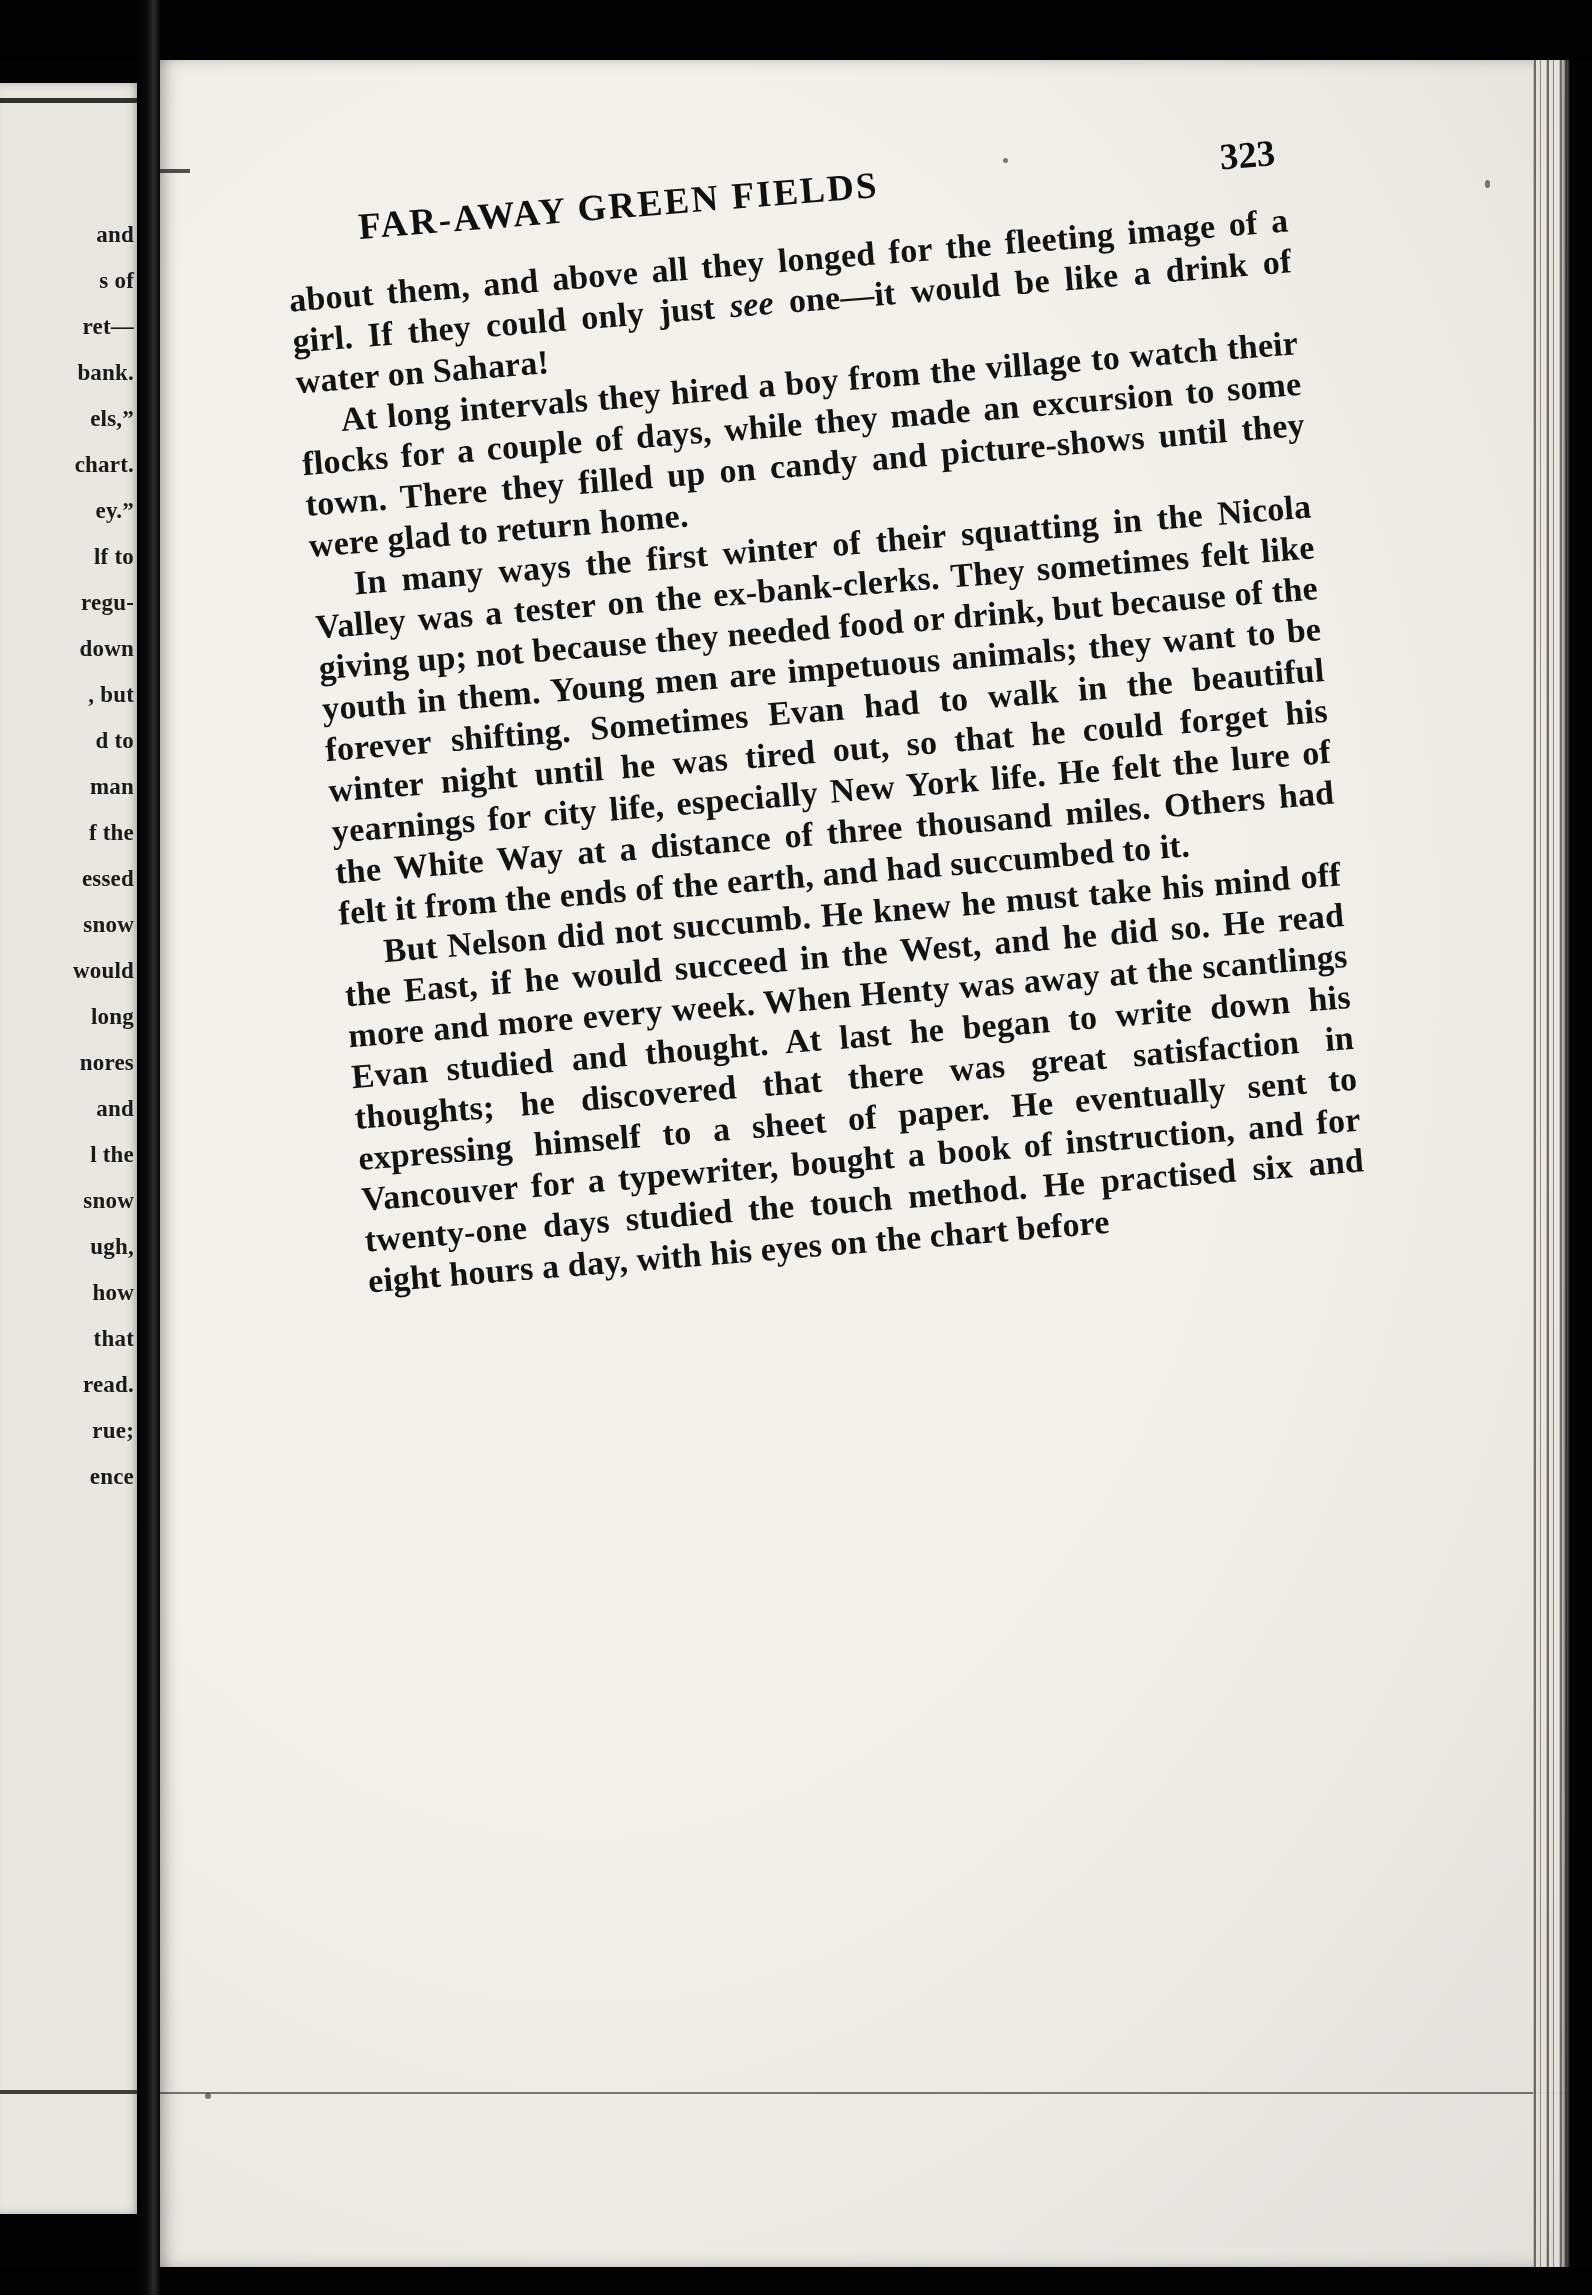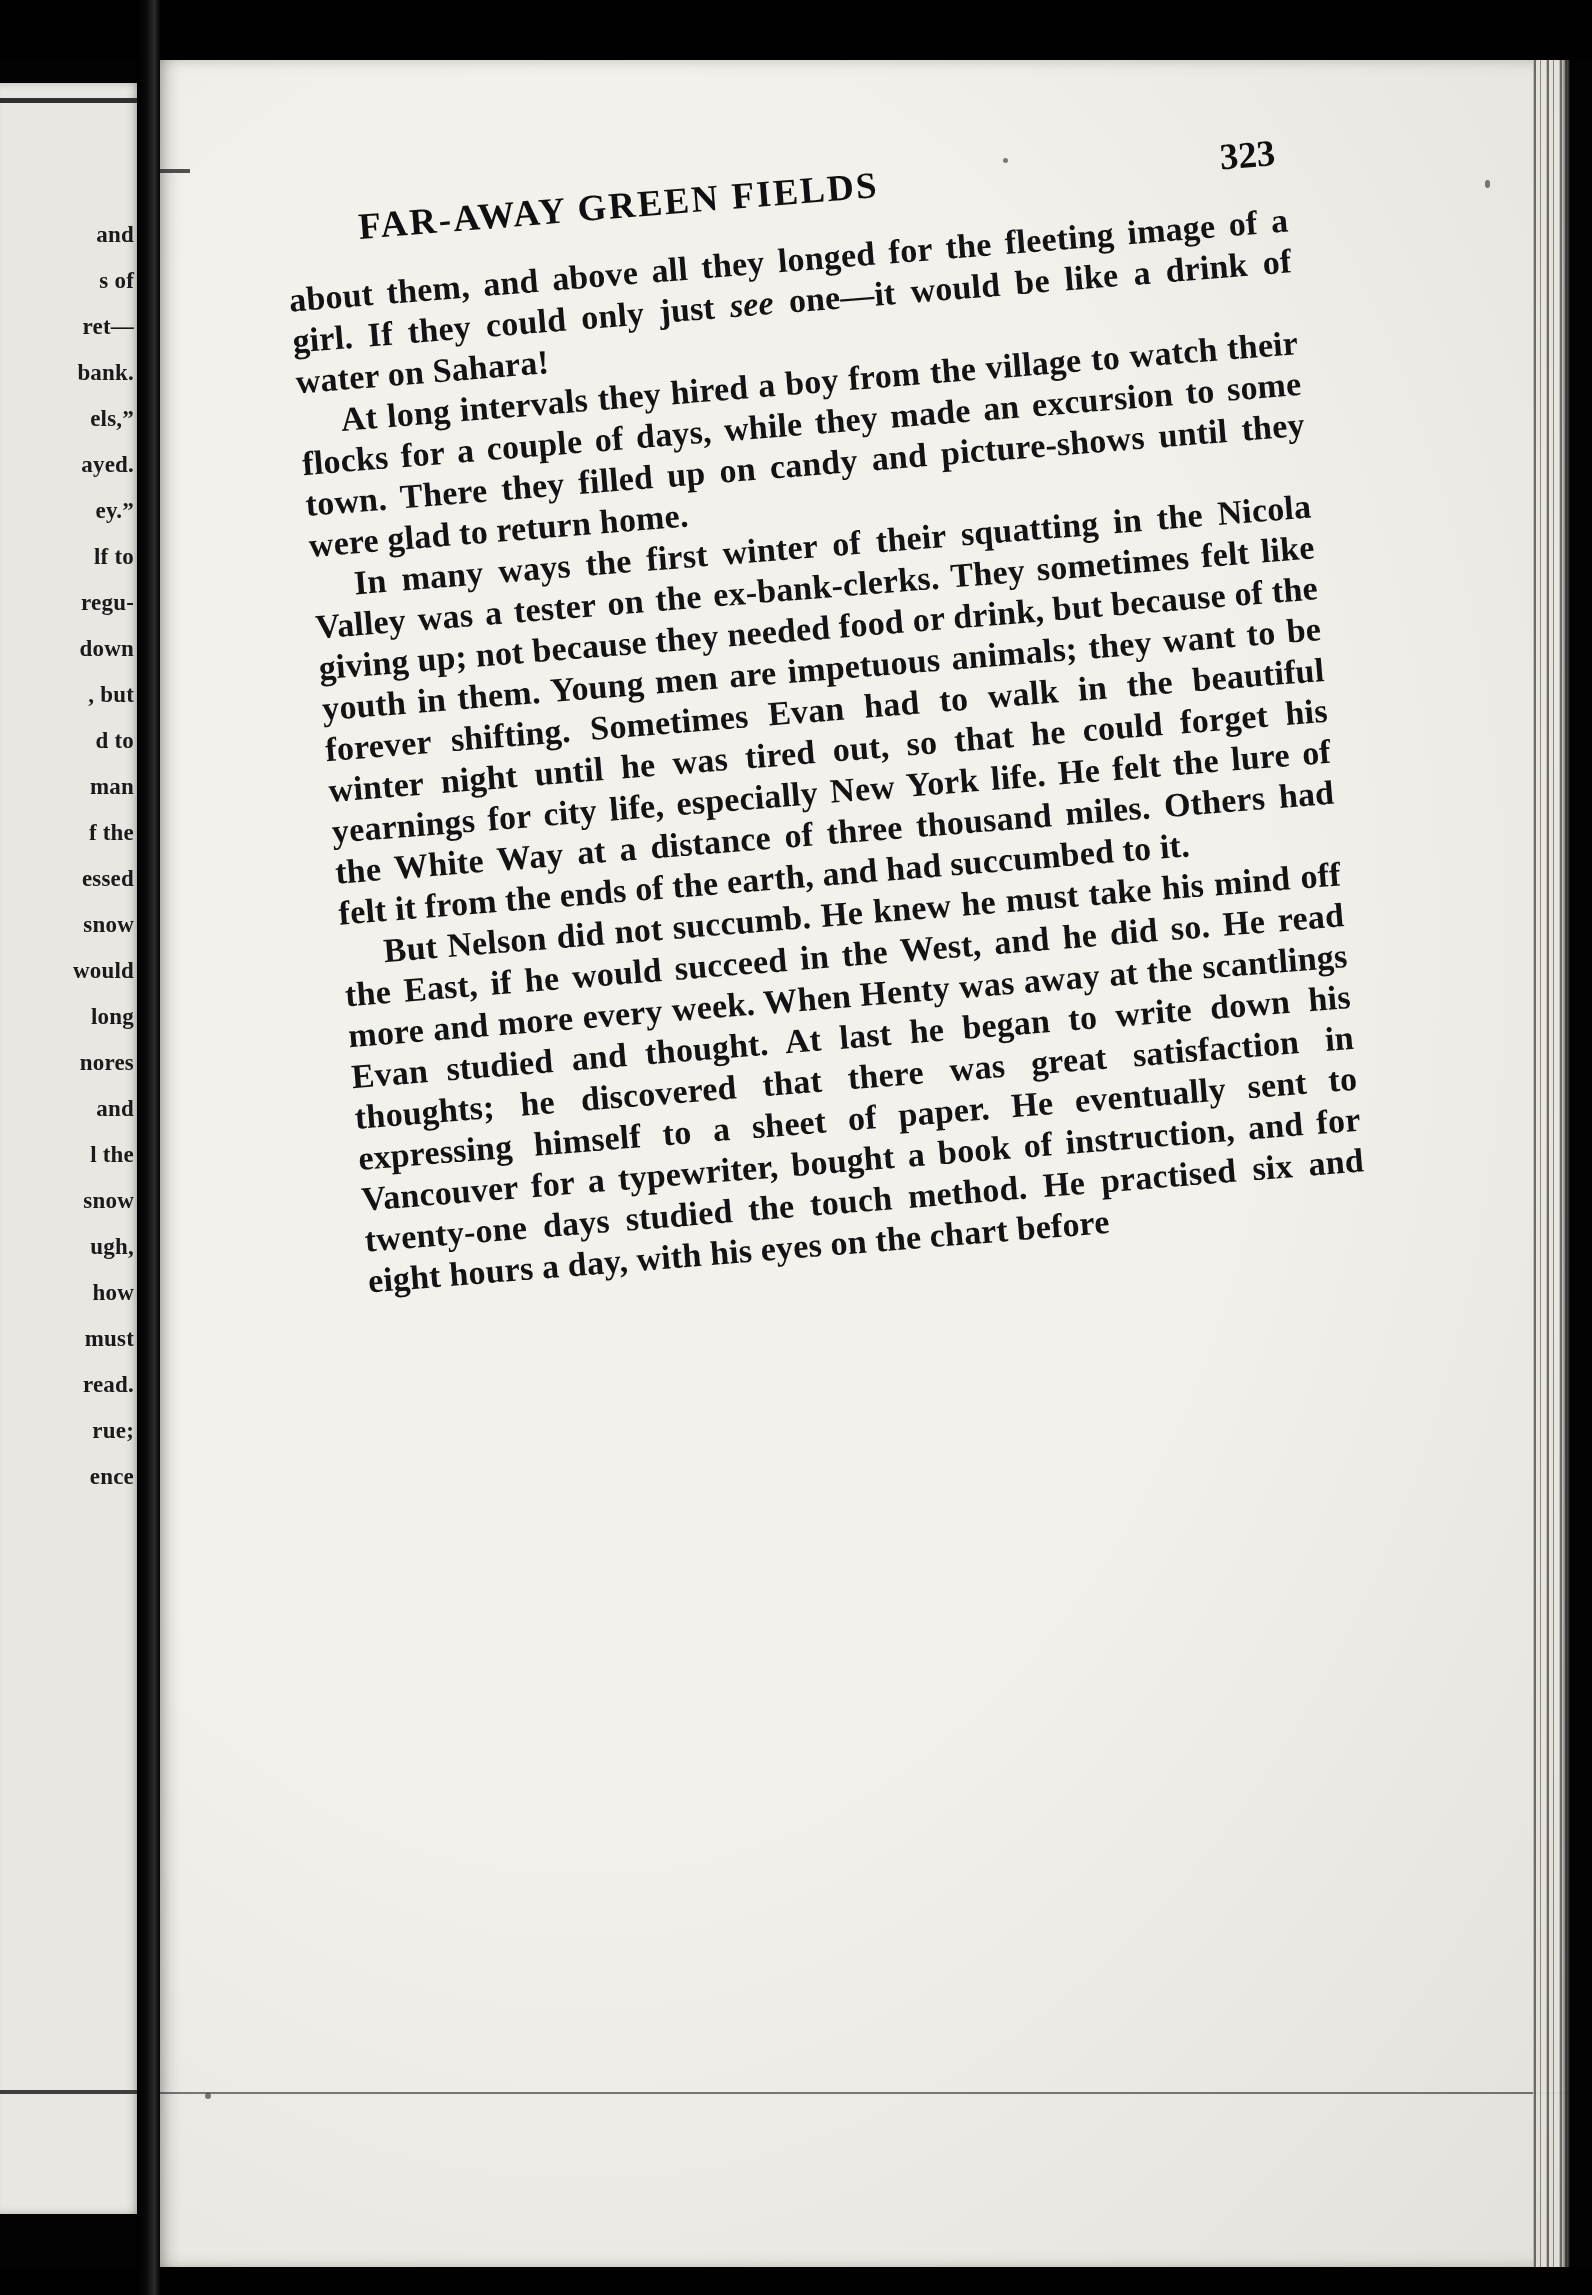--- a/index.html
+++ b/index.html
@@ -203,42 +203,42 @@
 
   <div class="left-page">
     <div class="lp-mark-top"></div>
     <div class="lp-mark-bottom"></div>
     <div class="lp-inner">
       <span class="lp-line">and</span>
       <span class="lp-line">s of</span>
       <span class="lp-line">ret—</span>
       <span class="lp-line">bank.</span>
       <span class="lp-line">els,”</span>
-      <span class="lp-line">ayed.</span>
+      <span class="lp-line">chart.</span>
       <span class="lp-line">ey.”</span>
       <span class="lp-line">lf to</span>
       <span class="lp-line">regu-</span>
       <span class="lp-line">down</span>
       <span class="lp-line">, but</span>
       <span class="lp-line">d to</span>
       <span class="lp-line">man</span>
       <span class="lp-line">f the</span>
       <span class="lp-line">essed</span>
       <span class="lp-gap"></span>
       <span class="lp-line">snow</span>
       <span class="lp-line">would</span>
       <span class="lp-line">long</span>
       <span class="lp-line">nores</span>
       <span class="lp-line">and</span>
       <span class="lp-line">l the</span>
       <span class="lp-line">snow</span>
       <span class="lp-gap"></span>
       <span class="lp-line">ugh,</span>
       <span class="lp-line">how</span>
-      <span class="lp-line">must</span>
+      <span class="lp-line">that</span>
       <span class="lp-line">read.</span>
       <span class="lp-line">rue;</span>
       <span class="lp-line">ence</span>
     </div>
   </div>
 
   <div class="spine-shadow"></div>
 
   <div class="page">
     <div class="page-rule-top"></div>

